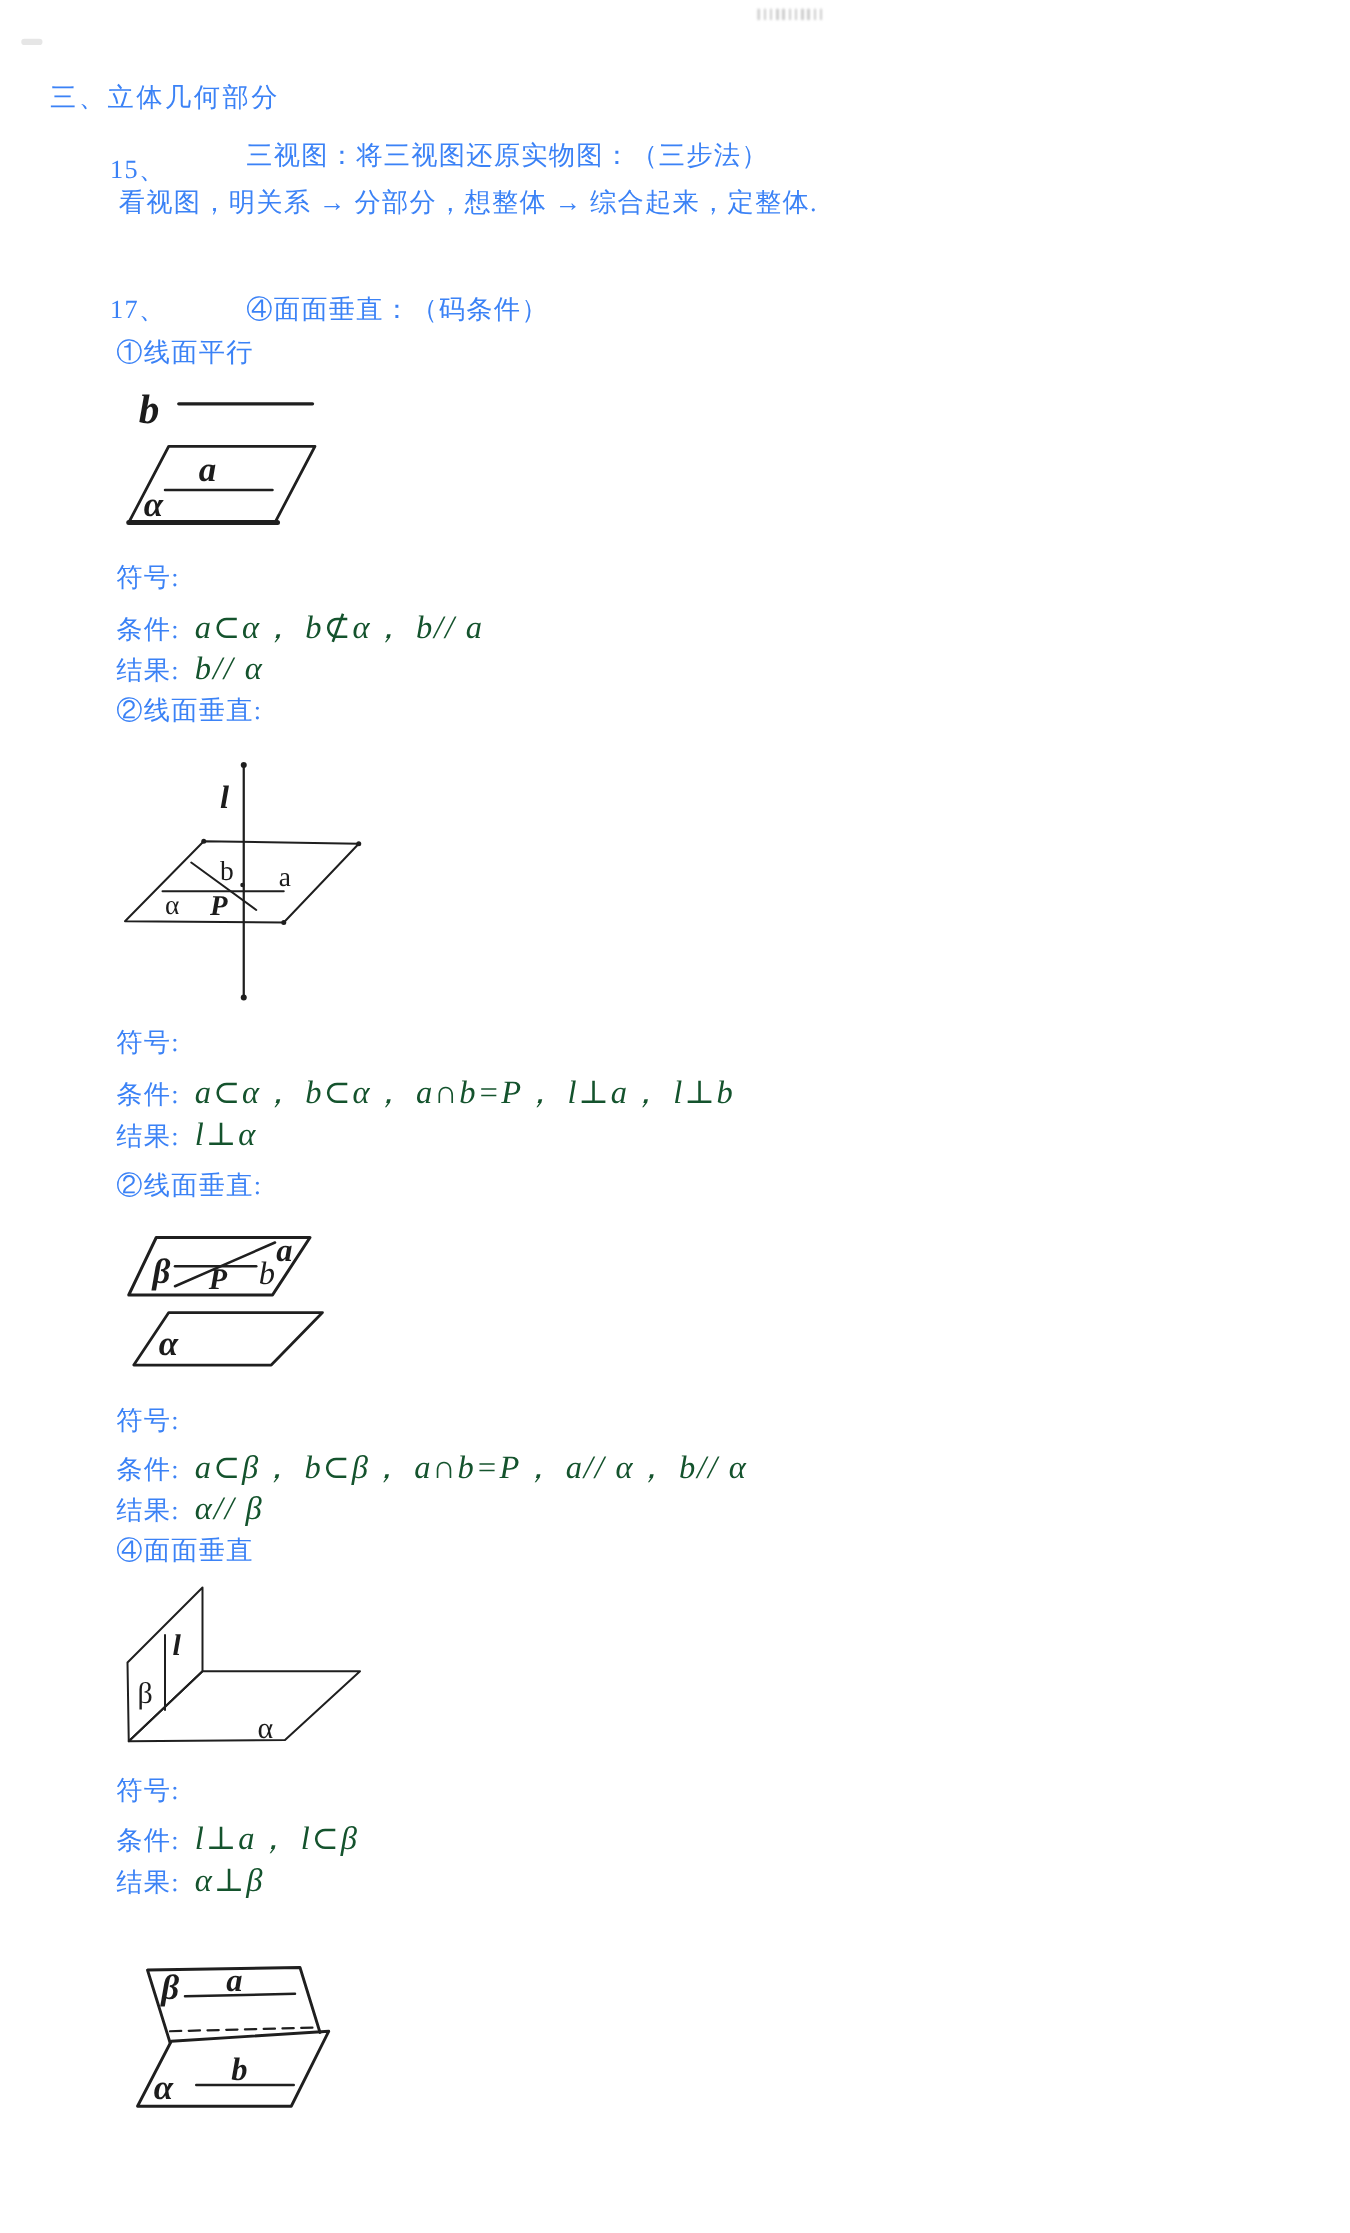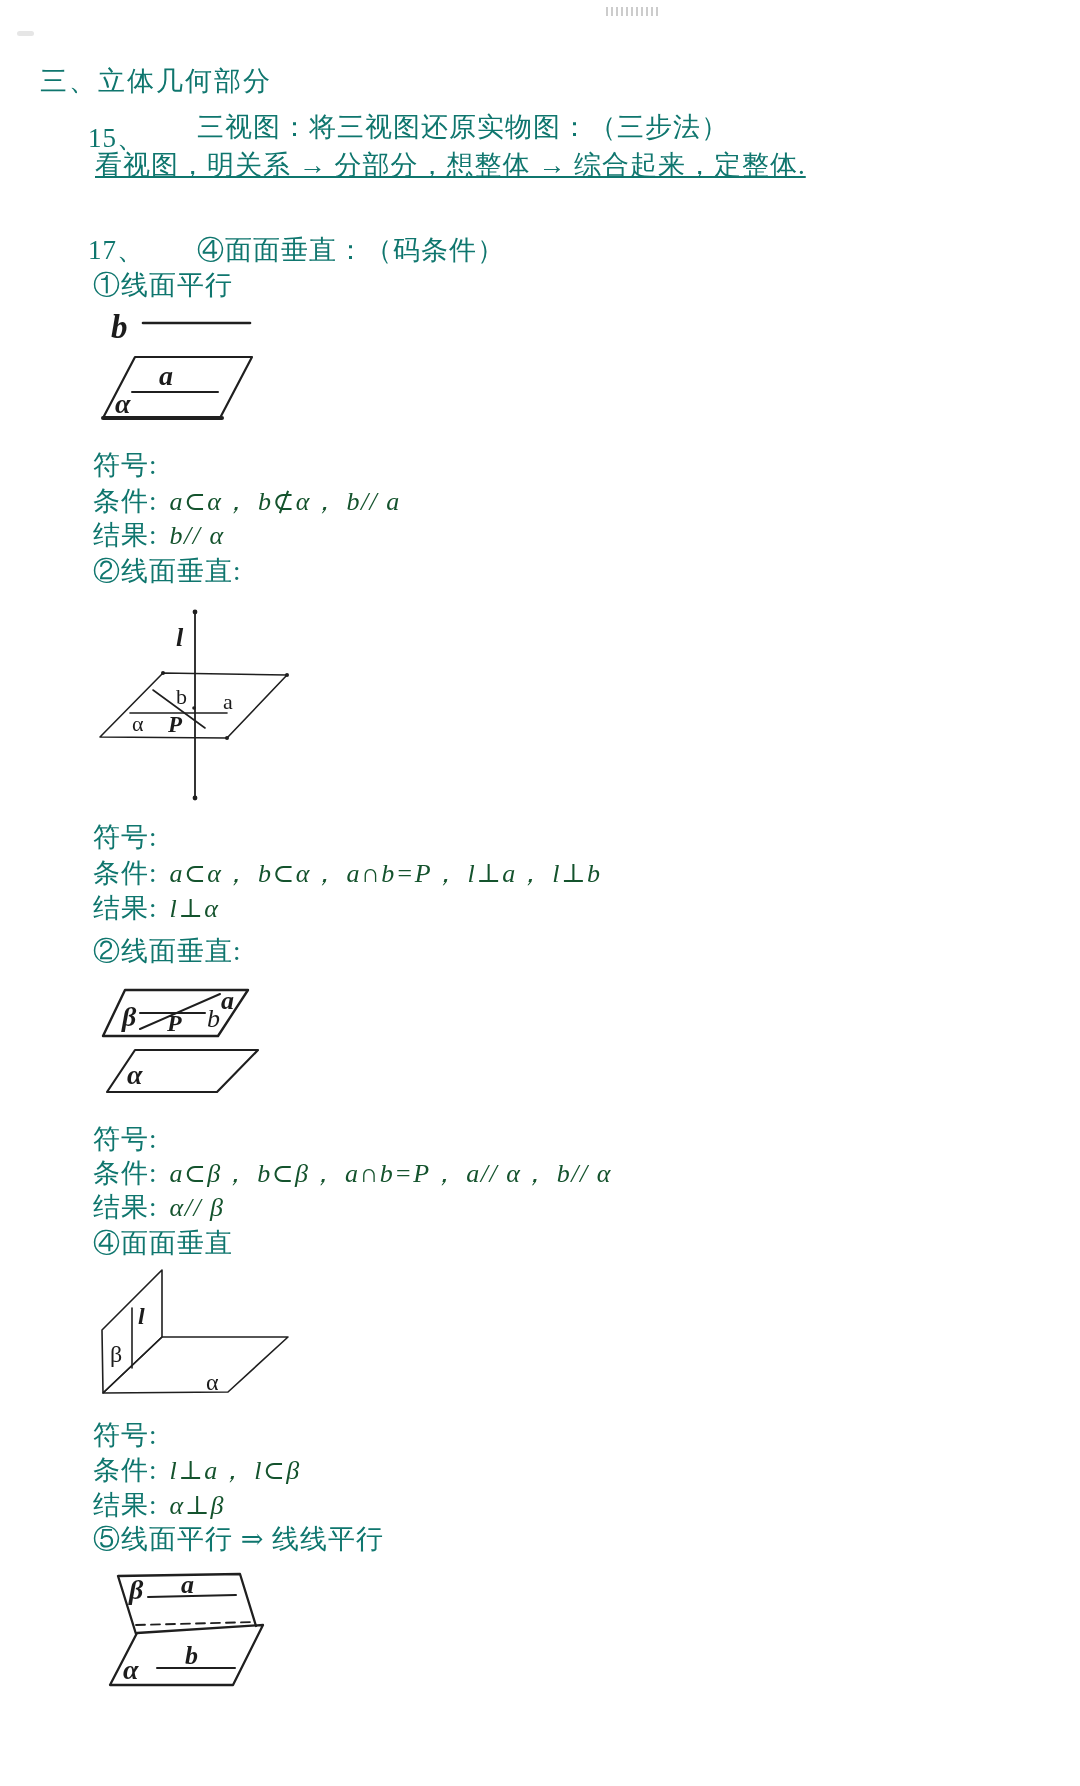--- a/index.html
+++ b/index.html
@@ -6,23 +6,23 @@
   .page{
     position:relative;
     width:1080px;height:1786px;
     background:#ffffff;
     font-family:"Liberation Serif","DejaVu Serif",serif;
     color:#2b2b2b;
     overflow:hidden;
   }
   .abs{position:absolute;white-space:nowrap;}
   .cjk{
-    font-size:27px;
+    font-size:21px;
     letter-spacing:1px;
-    color:#0f766e;
+    color:#3b82f6;
     line-height:1.15;
   }
   .row{display:flex;gap:12px;align-items:baseline;}
   .math{
     font-family:"Liberation Serif","DejaVu Serif",serif;
     font-style:italic;
     font-size:26px;
     letter-spacing:1.5px;
     color:#14532d;
   }
@@ -53,21 +53,21 @@
 
 <div class="page">
 
   <div class="smudge"></div>
   <div class="speck"></div>
 
   <div class="abs cjk" style="left:40px;top:66px;letter-spacing:2px;">三、立体几何部分</div>
 
   <div class="abs cjk" style="left:88px;top:123px;">15、</div>
   <div class="abs cjk" style="left:197px;top:112px;">三视图：将三视图还原实物图：（三步法）</div>
-  <div class="abs cjk" style="left:95px;top:150px;text-decoration:underline;">看视图，明关系 → 分部分，想整体 → 综合起来，定整体.</div>
+  <div class="abs cjk" style="left:95px;top:150px;">看视图，明关系 → 分部分，想整体 → 综合起来，定整体.</div>
 
   <div class="abs cjk" style="left:88px;top:235px;">17、</div>
   <div class="abs cjk" style="left:197px;top:235px;">④面面垂直：（码条件）</div>
 
   <div class="abs cjk" style="left:93px;top:270px;">①线面平行</div>
 
   <svg class="abs" style="left:95px;top:295px;" width="170" height="135" viewBox="0 0 170 135">
     <text class="dlabel bold" x="16" y="43" font-size="33">b</text>
     <line x1="48" y1="28" x2="155" y2="28" stroke-width="2.6"></line>
     <polygon points="40,62 157,62 125,123 8,123" stroke-width="2.2"></polygon>
@@ -155,21 +155,20 @@
   <div class="abs cjk" style="left:93px;top:1420px;">符号:</div>
   <div class="abs row" style="left:93px;top:1453px;">
     <span class="cjk">条件:</span>
     <span class="math">l⊥a， l⊂β</span>
   </div>
   <div class="abs row" style="left:93px;top:1490px;">
     <span class="cjk">结果:</span>
     <span class="math">α⊥β</span>
   </div>
 
-  <div class="abs cjk" style="left:93px;top:1524px;">⑤线面平行 ⇒ 线线平行</div>
 
   <svg class="abs" style="left:95px;top:1568px;" width="185" height="135" viewBox="0 0 185 135">
     <path d="M41,66 L23,8 L145,6 L161,58" stroke-width="2.3"></path>
     <text class="dlabel bold" x="34" y="31" font-size="28">β</text>
     <text class="dlabel bold" x="86" y="25" font-size="26">a</text>
     <line x1="53" y1="29" x2="141" y2="27" stroke-width="2"></line>
     <line x1="41" y1="57" x2="160" y2="54" stroke-width="1.8" stroke-dasharray="9 6"></line>
     <polygon points="42,65 168,57 138,117 15,117" stroke-width="2.3"></polygon>
     <text class="dlabel bold" x="90" y="96" font-size="26">b</text>
     <line x1="62" y1="100" x2="140" y2="100" stroke-width="2"></line>

